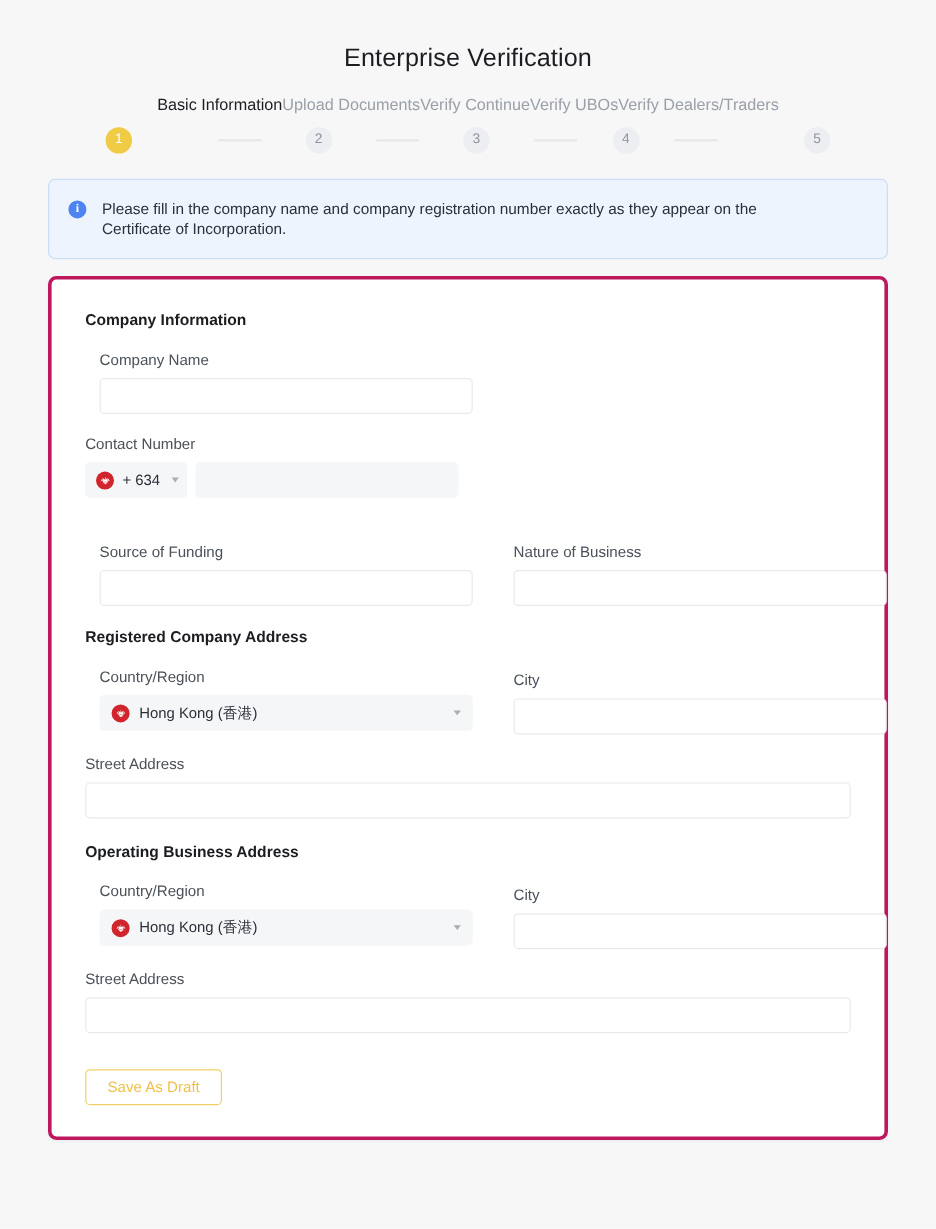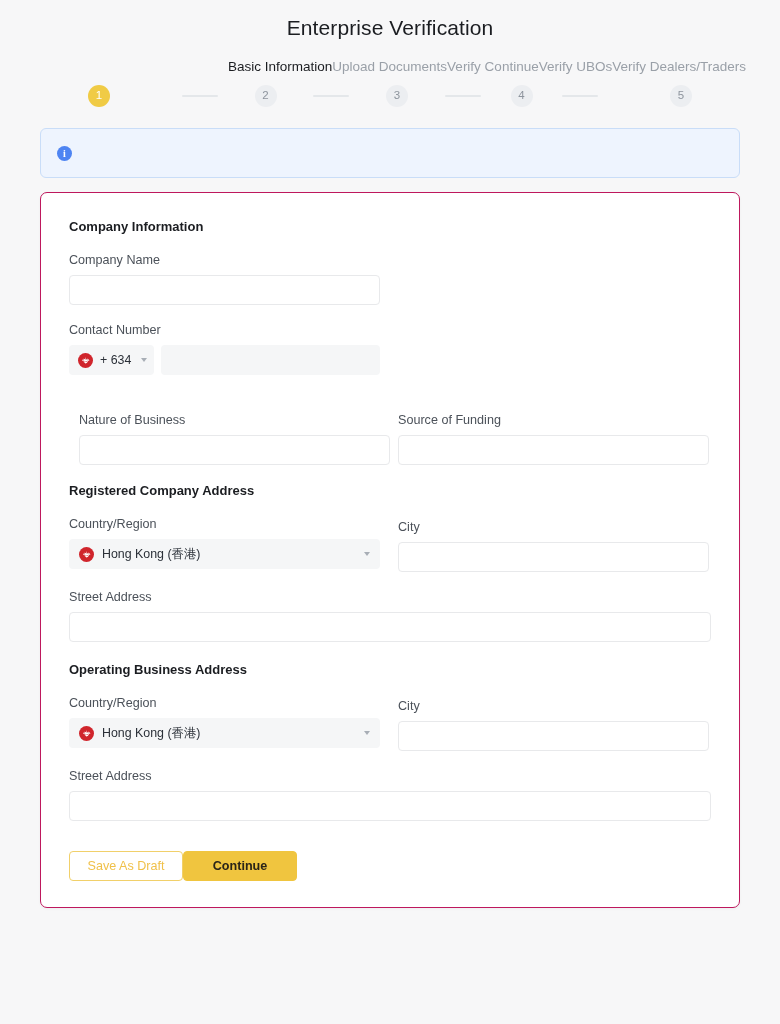--- a/index.html
+++ b/index.html
@@ -17,32 +17,32 @@
     position: relative;
   }
 
   
   .page-title {
     text-align: center;
     font-size: 21px;
     font-weight: 400;
     color: #1b1d21;
     letter-spacing: 0.1px;
-    padding-top: 15px;
+    padding-top: 36px;
     line-height: 26px;
   }
 
   
   .stepper {
     margin: 18px 0 0 0;
     padding: 0 34px;
   }
   .stepper-labels {
     display: flex;
-    justify-content: flex-end;
+    justify-content: center;
     align-items: flex-end;
   }
   .step-label {
     font-size: 13.5px;
     color: #9aa0a8;
     white-space: nowrap;
     line-height: 16px;
   }
   .step-label.active {
     color: #1b1d21;
@@ -117,35 +117,36 @@
     line-height: 17px;
     color: #2b3038;
     max-width: 565px;
   }
 
   
   .card {
     margin: 14px 40px 0 40px;
     background: #ffffff;
     border-radius: 7px;
-    border: 1px solid #be185d;
+    border: 3px solid #be185d;
     box-shadow: 0 1px 3px rgba(16,24,40,0.04);
     padding: 26px 28px 26px 28px;
   }
   .section-title {
     font-size: 13px;
     font-weight: bold;
     color: #1b1d21;
     margin: 0 0 18px 0;
     line-height: 16px;
   }
 
   .row {
     display: flex;
-    gap: 8px;
+    gap: 24px;
+    margin-left: 12px;
   }
   .field {
     margin-bottom: 18px;
   }
   .field.half { width: 311px; flex: 0 0 311px; }
   .field.full  { width: 100%; }
 
   .label {
     font-size: 12.6px;
     color: #4b5159;
@@ -221,21 +222,21 @@
     gap: 8px;
     font-size: 12.4px;
     color: #2b3038;
     width: 100%;
     justify-content: space-between;
   }
 
   
   .actions {
     display: flex;
-    justify-content: flex-start;
+    justify-content: space-between;
     margin-top: 30px;
   }
   .btn {
     height: 30px;
     border-radius: 4px;
     font-size: 12.6px;
     display: flex;
     align-items: center;
     justify-content: center;
     cursor: pointer;
@@ -295,20 +296,21 @@
         <div class="dot-connector"></div>
       </div>
     <div style="width:130px;display:flex;justify-content:center;">
       <div class="dot">5</div>
     </div>
   </div>
 </div>
 
 <div class="info-banner">
   <div class="info-icon">i</div>
+  <div class="info-text">Please fill in the company name and company registration number exactly as they appear on the Certificate of Incorporation.</div>
 </div>
 
 <div class="card">
 
   <div class="section-title">Company Information</div>
 
   <div class="row">
     <div class="field half">
       <div class="label">Company Name</div>
       <input class="input" type="text" value="" style="">
@@ -327,26 +329,26 @@
           </svg>
         </span>
         <span>+ 634</span>
         <span class="caret"></span>
       </div>
       <input class="phone-input" type="text" style="border: none;" value="">
     </div>
   </div>
 
   <div class="row">
+    <div class="field half">
+      <div class="label">Source of Funding</div>
+      <input class="input" type="text" value="" style="">
+    </div>
     <div class="field half" style="margin-left:10px;">
       <div class="label">Nature of Business</div>
-      <input class="input" type="text" value="" style="">
-    </div>
-    <div class="field half">
-      <div class="label">Source of Funding</div>
       <input class="input" type="text" value="" style="">
     </div>
   </div>
 
 
   <div class="section-title">Registered Company Address</div>
 
   <div class="row">
     <div class="field half" style="margin-bottom:6px;">
       <div class="label">Country/Region</div>
@@ -396,15 +398,14 @@
     </div>
   </div>
 
   <div class="field full" style="margin-bottom:0;">
     <div class="label">Street Address</div>
     <input class="input" type="text" value="" style="">
   </div>
 
   <div class="actions">
     <div class="btn btn-draft">Save As Draft</div>
-    <div class="btn btn-continue">Continue</div>
   </div>
 </div>
 
 </body></html>

